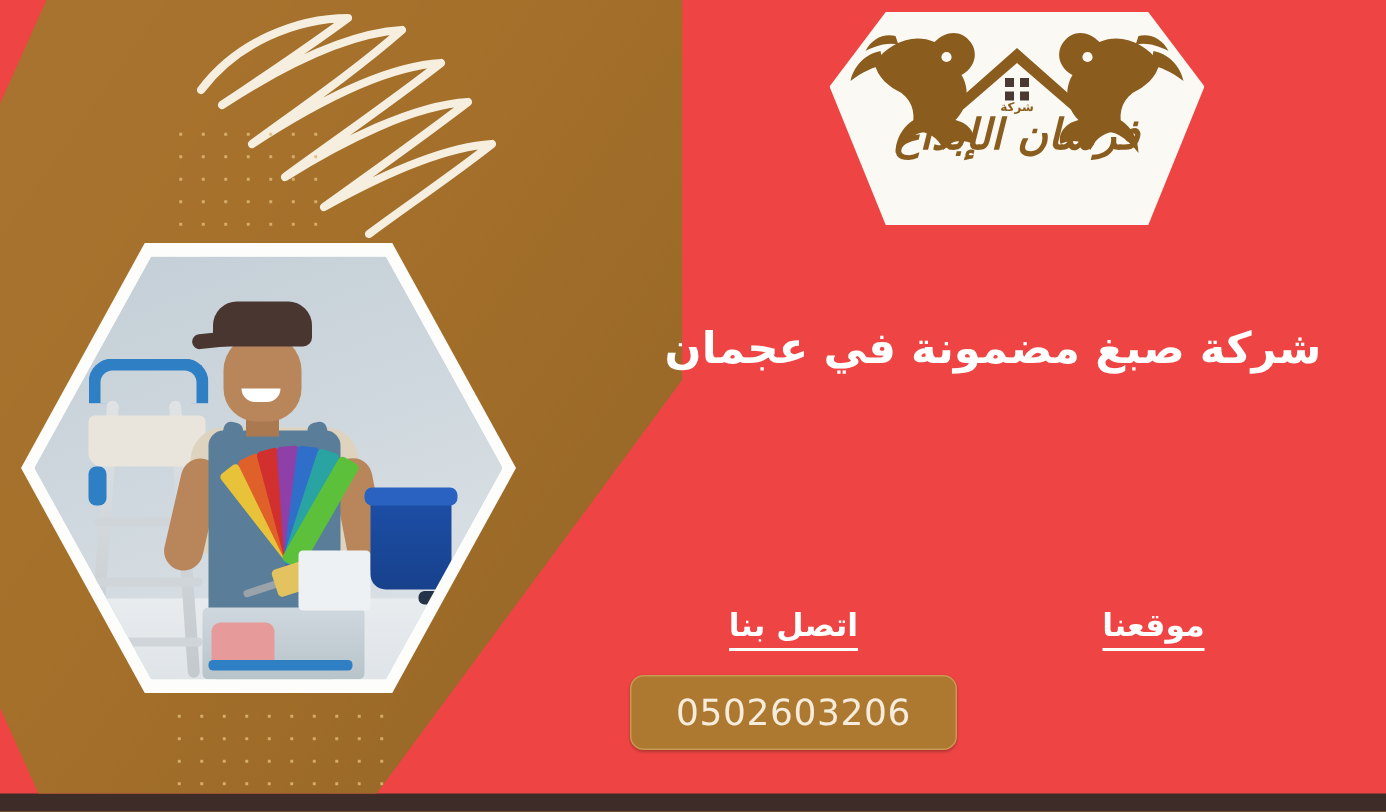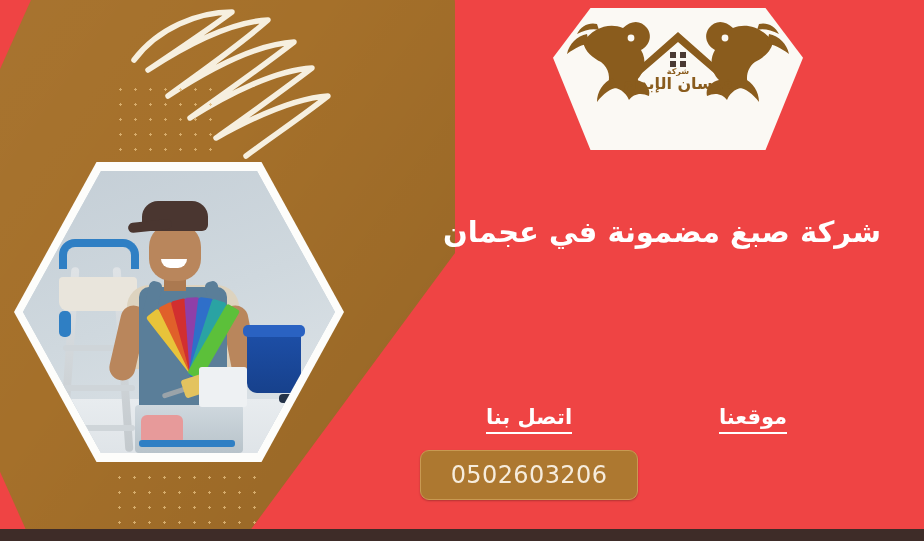--- a/index.html
+++ b/index.html
@@ -116,39 +116,39 @@
   
   .logo-badge {
     position:absolute; left:553px; top:8px;
     width:250px; height:142px;
     background:#fbf9f4;
     clip-path:polygon(15% 0%, 85% 0%, 100% 35%, 85% 100%, 15% 100%, 0% 35%);
   }
   .logo-svg { position:absolute; left:0; top:0; width:250px; height:100px; }
   .logo-text { position:absolute; left:0; right:0; top:60px; text-align:center; line-height:1.0; }
   .logo-text .l1 { font-size:8px; color:#8a5c1d; font-weight:bold; }
-  .logo-text .l2 { font-size:16px; color:#8a5c1d; font-weight:bold; letter-spacing:-.5px; }
+  .logo-text .l2 { font-size:28px; color:#8a5c1d; font-weight:bold; letter-spacing:-.5px;font-style:italic; }
   .logo-text .l3 { font-size:8px; color:#9e2f1f; font-weight:bold; margin-top:1px; }
 
   
   .headline {
     position:absolute; right:42px; top:212px;
     width:440px;
     color:#ffffff;
     font-size:29px;
     font-weight:bold;
     line-height:1.42;
     text-align:center;
     direction:rtl;
   }
 
   
   .contact { position:absolute; left:408px; top:405px; width:470px; height:110px; direction:rtl; }
   .contact-col { position:absolute; top:0; width:218px; text-align:center; }
-  .contact-col.site { right:16px; }
+  .contact-col.site { right:0; }
   .contact-col.call { left:12px; }
   .contact-label {
     color:#ffffff; font-size:21px; font-weight:bold;
     direction:rtl; line-height:1.2;
     display:inline-block;
     border-bottom:2px solid #ffffff;
     padding-bottom:2px;
   }
   .contact-btn {
     margin-top:16px;

